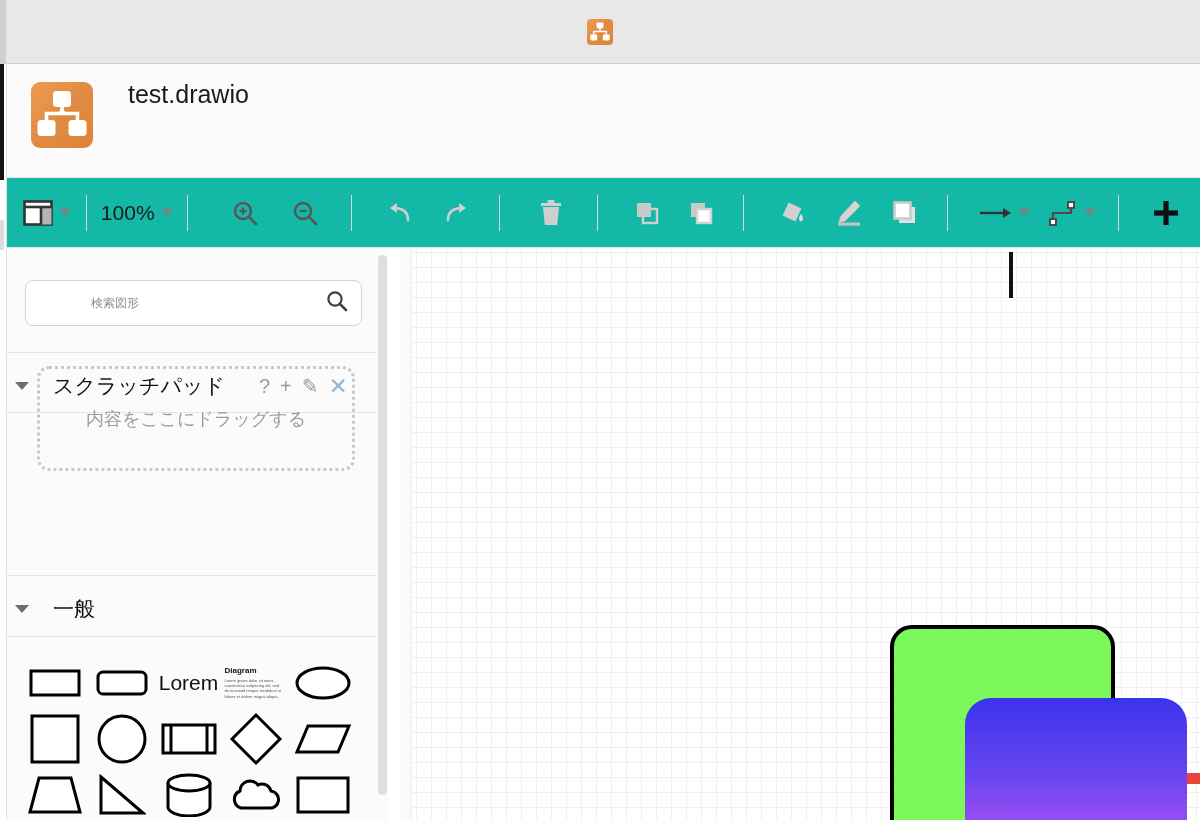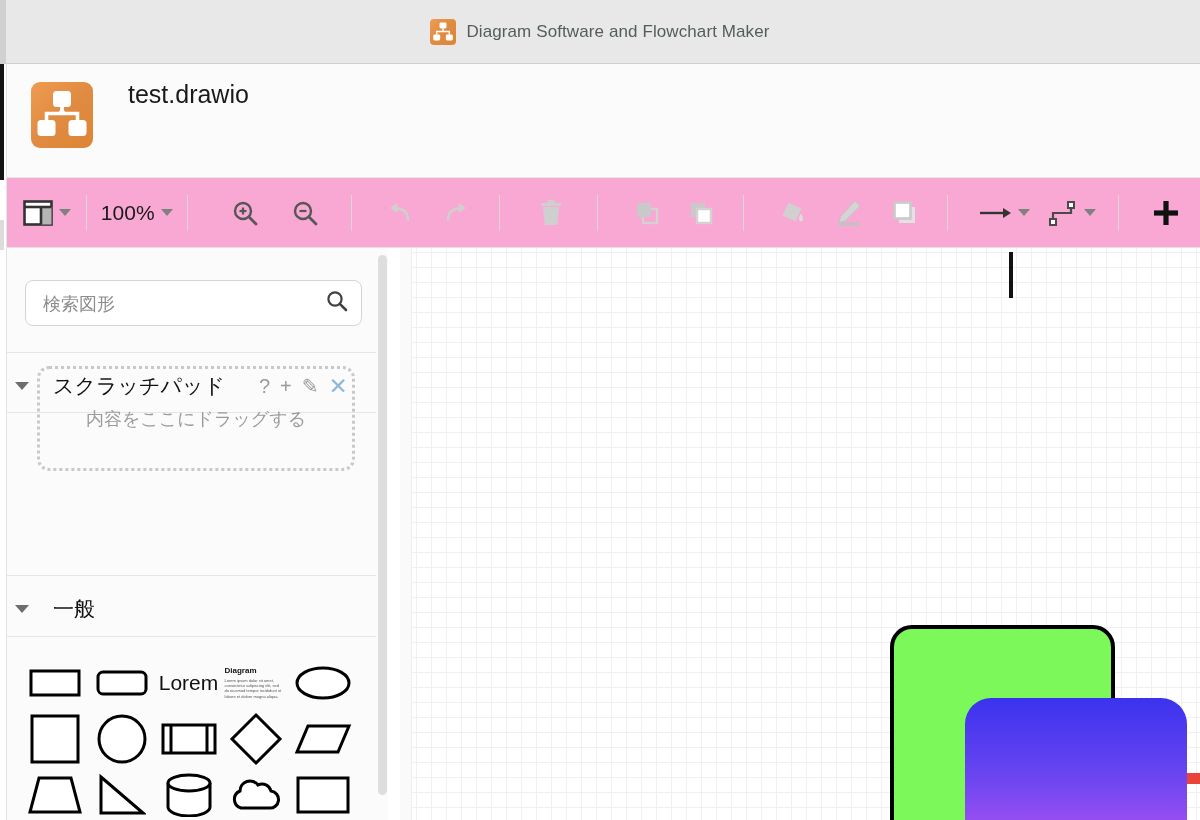--- a/index.html
+++ b/index.html
@@ -70,21 +70,21 @@
   }
   .menu-item {
     font-size: 22px; color: #1d1d1d; cursor: default;
     font-family: "DejaVu Sans", sans-serif; line-height: 1;
     white-space: nowrap;
   }
 
   
   .toolbar {
     position: absolute; left: 7px; top: 178px; width: 1193px; height: 70px;
-    background: #f9a8d4; border-bottom: 1px solid #e2e2e2;
+    background: #14b8a6; border-bottom: 1px solid #e2e2e2;
     display: flex; align-items: center; padding: 0 14px;
   }
   .tb-btn {
     display: flex; align-items: center; justify-content: center;
     height: 44px; min-width: 40px; border-radius: 3px;
     cursor: default; padding: 0 4px;
   }
   .tb-sep {
     width: 1px; height: 36px; background: #d8d8d8; margin: 0 13px; flex: none;
   }
@@ -105,22 +105,23 @@
     overflow: hidden;
   }
   .search-wrap { position: absolute; left: 18px; top: 32px; width: 337px; height: 46px; }
   .search-box {
     width: 100%; height: 100%;
     border: 1px solid #d4d4d4; border-radius: 8px; background: #fff;
     display: flex; align-items: center; padding: 0 12px 0 17px;
   }
   .search-box input {
     flex: 1; border: none; outline: none; background: transparent;
-    font-size: 18px; color: #3a3a3a;
+    font-size: 12px; color: #3a3a3a;
     font-family: "DejaVu Sans", sans-serif;
+    margin-left: 48px;
   }
   .search-box input::placeholder { color: #8d8d8d; }
 
   .sb-divider { position: absolute; left: 0; width: 381px; height: 1px; background: #e6e6e6; }
 
   .section-head {
     position: absolute; left: 0; width: 381px; height: 52px;
     display: flex; align-items: center; padding-left: 8px; gap: 16px;
   }
   .tri {
@@ -229,21 +230,20 @@
   <div class="titlebar">
     <div class="titlebar-left-edge"></div>
     <div class="logo sm">
       <svg viewBox="0 0 26 26" aria-hidden="true">
         <rect x="9.5" y="3.5" width="7" height="6" rx="1.4" fill="#fff"></rect>
         <rect x="3.2" y="15.5" width="7" height="6" rx="1.4" fill="#fff"></rect>
         <rect x="15.8" y="15.5" width="7" height="6" rx="1.4" fill="#fff"></rect>
         <path d="M13 9.5 L13 12.6 M6.7 15.5 L6.7 12.6 L19.3 12.6 L19.3 15.5" stroke="#fff" stroke-width="1.5" fill="none"></path>
       </svg>
     </div>
-    <div class="titlebar-title">Diagram Software and Flowchart Maker</div>
   </div>
 
   <div class="left-edge"></div>
   <div class="left-edge-dark"></div>
   <div class="left-edge-dark2"></div>
 
   <div class="header">
     <div class="logo lg header-logo">
       <svg viewBox="0 0 62 66" aria-hidden="true">
         <rect x="22" y="9" width="18" height="16" rx="3.5" fill="#fff"></rect>

